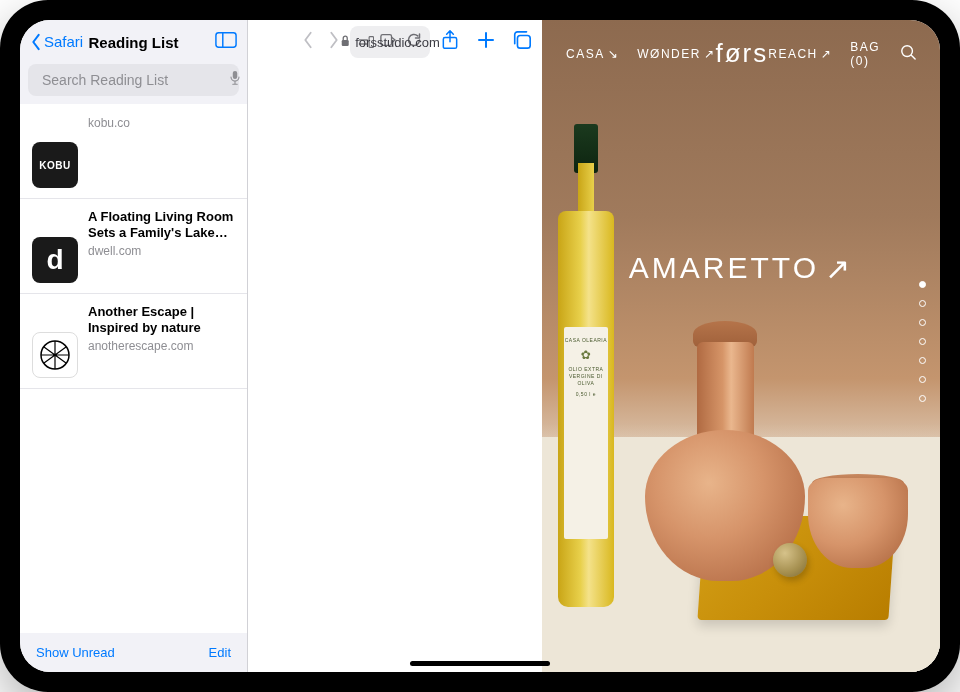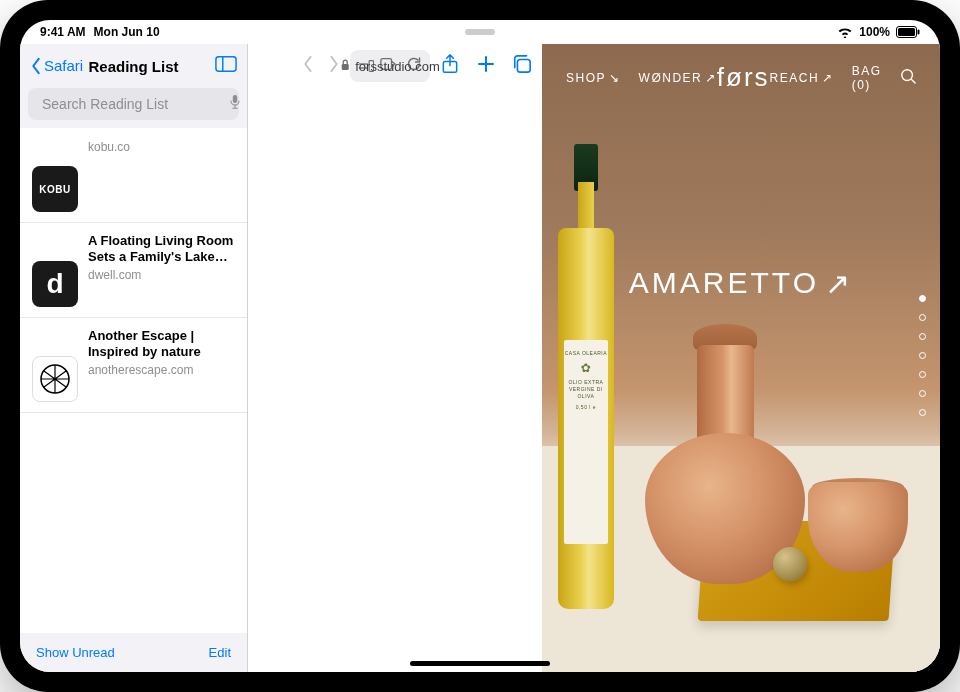--- a/index.html
+++ b/index.html
@@ -293,44 +293,20 @@
       border-radius: 3px;
       z-index: 50;
     }
   </style>
 </head>
 <body>
 
 <div class="ipad">
   <div class="screen">
 
-    <div class="status-bar">
-      <div class="status-left">
-        <span>9:41 AM</span>
-        <span>Mon Jun 10</span>
-      </div>
-      <div class="status-center">
-          <div class="pill"></div>
-        </div>
-      <div class="status-right">
-        <span class="wifi-icon">
-          <svg width="16" height="12" viewBox="0 0 16 12">
-              <path d="M8 10.5a1.2 1.2 0 100 2.4 1.2 1.2 0 000-2.4zm-3.2-2.6a5 5 0 016.4 0l-1.3 1.4a3 3 0 00-3.8 0zM1.5 4.8a10 10 0 0113 0L13 6.3a8 8 0 00-10 0z" fill="#000"></path>
-            </svg>
-        </span>
-        <span>100%</span>
-        <span class="battery-icon">
-          <svg width="24" height="12" viewBox="0 0 24 12">
-              <rect x="0.5" y="0.5" width="20" height="11" rx="2.5" fill="none" stroke="#000"></rect>
-              <rect x="2" y="2" width="17" height="8" rx="1.5" fill="#000"></rect>
-              <rect x="21.5" y="3.5" width="2" height="5" rx="1" fill="#000"></rect>
-            </svg>
-        </span>
-      </div>
-    </div>
 
     <div class="main-area">
 
       <div class="sidebar">
         <div class="sidebar-header">
           <div class="back-btn">
             <svg viewBox="0 0 12 20">
                 <path d="M9 2L3 10l6 8" stroke="#007aff" stroke-width="2.2" fill="none" stroke-linecap="round" stroke-linejoin="round"></path>
               </svg>
             <span>Safari</span>
@@ -443,21 +419,21 @@
             <span><svg viewBox="0 0 22 22">
                   <rect x="6" y="6" width="14" height="14" rx="3" fill="none" stroke="#007aff" stroke-width="1.8"></rect>
                   <path d="M3 15V5a3 3 0 013-3h10" fill="none" stroke="#007aff" stroke-width="1.8" stroke-linecap="round"></path>
                 </svg></span>
           </div>
         </div>
 
         <div class="page">
           <div class="nav">
             <div class="nav-left">
-              <span class="nav-item"><span>SHOP</span> ↘</span>
+              <span class="nav-item"><span>CASA</span> ↘</span>
               <span class="nav-item"><span>WØNDER</span> ↗</span>
             </div>
             <span class="logo">førs</span>
             <div class="nav-right">
               <span class="nav-item"><span>REACH</span> ↗</span>
               <span class="nav-item">BAG (0)</span>
               <span class="nav-search"><svg viewBox="0 0 18 18">
                     <circle cx="8" cy="8" r="6" stroke-width="1.6"></circle>
                     <line x1="13" y1="13" x2="17" y2="17" stroke-width="1.6" stroke-linecap="round"></line>
                   </svg></span>

